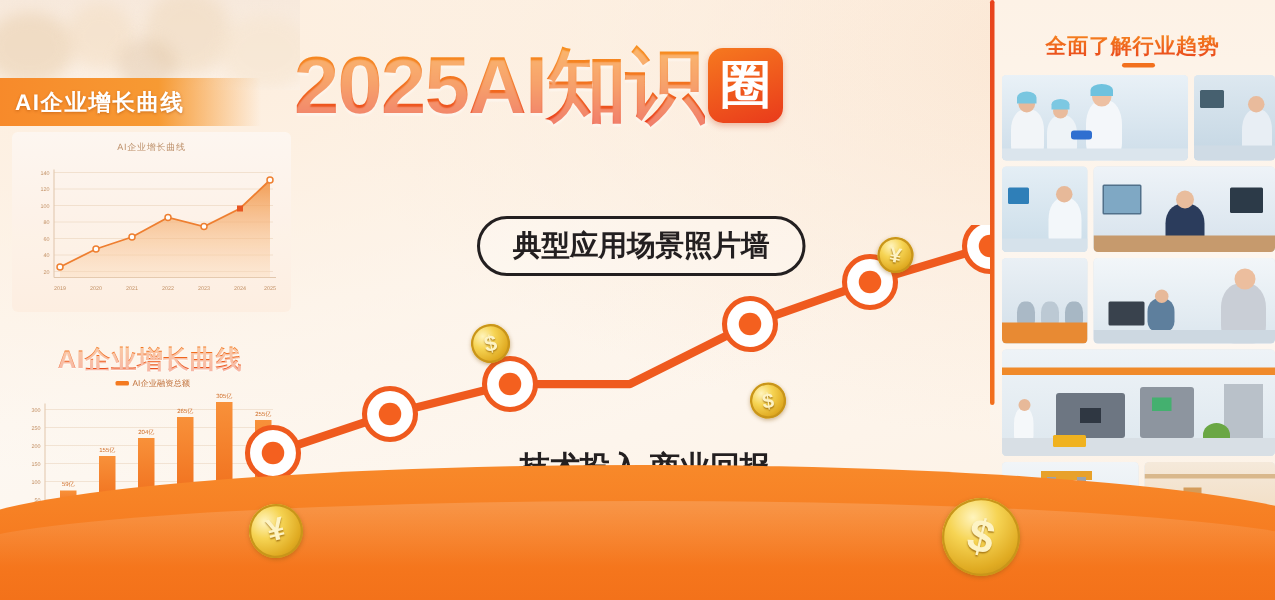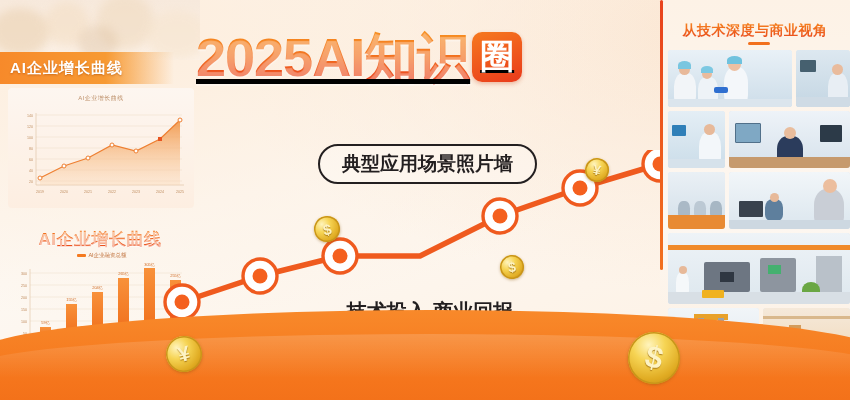--- a/index.html
+++ b/index.html
@@ -56,21 +56,21 @@
   }
   .bar-legend{
     text-align:center;font-size:5.5px;color:#c0703a;margin-bottom:2px;
   }
   .bar-legend .swatch{display:inline-block;width:9px;height:3px;background:#f47a20;
     vertical-align:middle;margin-right:2px;border-radius:1px;}
 
   
   .title-row{
     position:absolute;left:196px;top:26px;width:480px;height:62px;
-    display:flex;align-items:center;text-decoration:underline;
+    display:flex;align-items:center;
   }
   .main-title{
     font-size:54px;font-weight:bold;letter-spacing:-1px;line-height:60px;
     background:linear-gradient(180deg,#f89521 0%,#f2701d 48%,#e8331c 100%);
     -webkit-background-clip:text;background-clip:text;color:transparent;
     text-shadow:0 2px 1px rgba(255,255,255,.35);
     white-space:nowrap;
   }
   .title-badge{
     width:50px;height:50px;border-radius:10px;
@@ -308,21 +308,21 @@
     <path d="M23 17 L31 23 L36 20 L30 14 Z" fill="#2a83f0"></path>
     <path d="M28 25 L35 31 L31 34 L24 28 Z" fill="#2a83f0"></path>
   </svg>
 
   <div class="coin" style="left:314px;top:216px;width:26px;height:26px;font-size:15px;transform:rotate(-12deg);">$</div>
   <div class="coin" style="left:585px;top:158px;width:24px;height:24px;font-size:14px;transform:rotate(10deg);">¥</div>
   <div class="coin" style="left:500px;top:255px;width:24px;height:24px;font-size:14px;transform:rotate(-8deg);">$</div>
 
   <div class="right-col"></div>
   <div class="right-rule"></div>
-  <div class="wall-title">从技术深度与商业视角</div>
+  <div class="wall-title">全面了解行业趋势</div>
   <div class="wall-underline"></div>
 
   <div class="photo-grid">
 
     <div class="prow">
       <div class="ph" style="flex:2.3;">
         <div class="sky" style="background:linear-gradient(180deg,#e9f1f7,#cddde9);"></div>
         <div class="fig" style="left:6px;bottom:0;width:22px;height:34px;background:#f2f5f8;"></div>
         <div class="head" style="left:11px;bottom:32px;width:11px;height:11px;background:#e8b99a;"></div>
         <div class="head" style="left:10px;bottom:38px;width:13px;height:8px;background:#79c6e0;border-radius:50% 50% 0 0;"></div>

